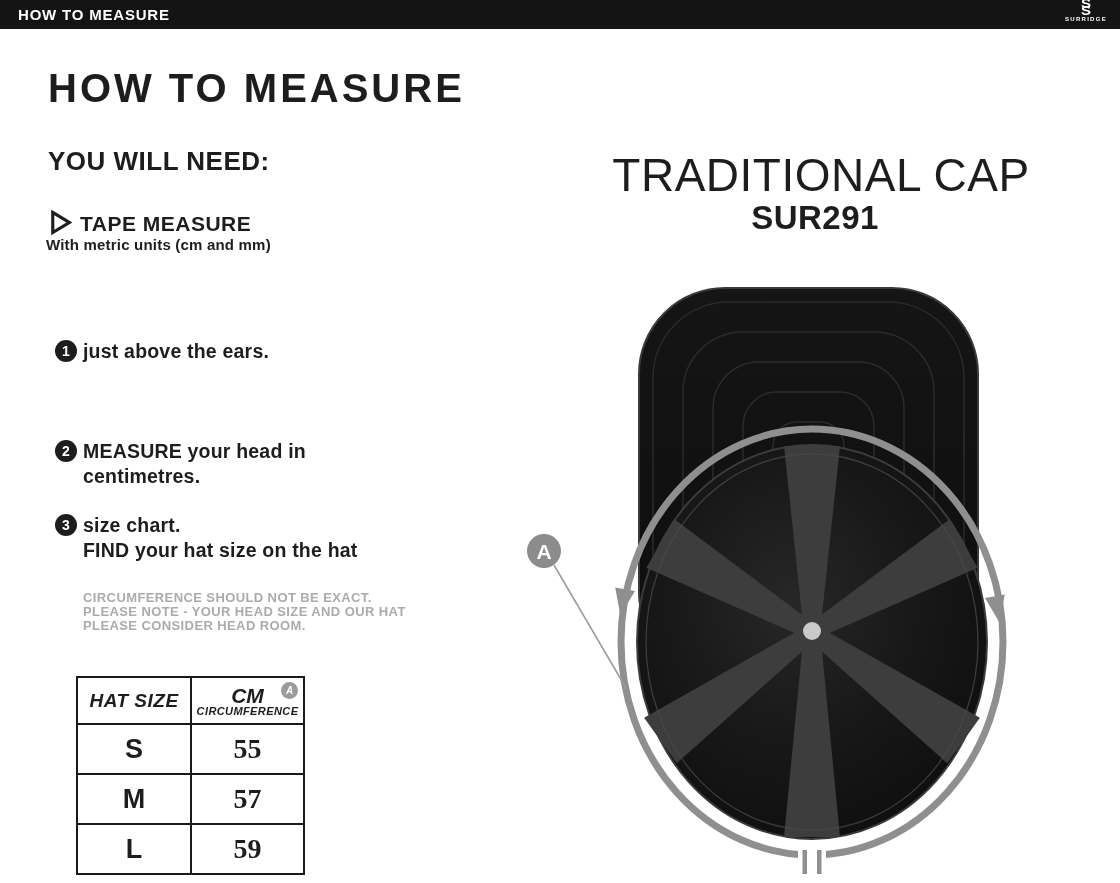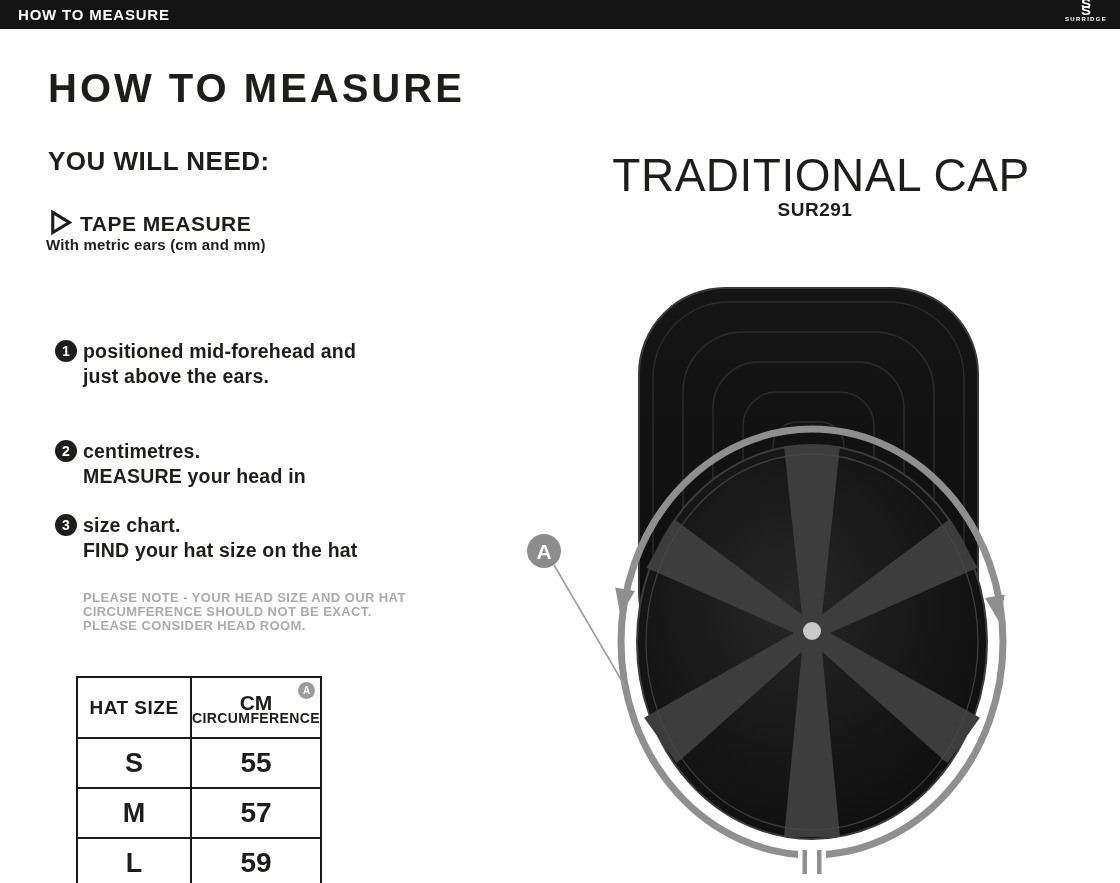--- a/index.html
+++ b/index.html
@@ -78,47 +78,47 @@
     position: absolute; left: 76px; top: 676px;
     border-collapse: collapse;
   }
   .size-table td {
     border: 2px solid #1a1a1a;
     background: #ffffff;
     text-align: center; vertical-align: middle;
   }
   .size-table .col-size { width: 114px; }
   .size-table .col-cm  { width: 113px; }
-  .size-table .hdr-row td { height: 61px; }
+  .size-table .hdr-row td { height: 47px; font-style: italic; }
   .size-table .data-row td { height: 50px; }
   .hdr-size { font-size: 19px; font-weight: 800; letter-spacing: 0.5px; }
   .hdr-cm-cell { position: relative; }
   .hdr-cm { font-size: 21px; font-weight: 800; line-height: 20px; }
-  .hdr-cm-sub { font-size: 14px; font-weight: 800; letter-spacing: 0.4px; line-height: 10px; text-align: center; }
+  .hdr-cm-sub { font-size: 11px; font-weight: 800; letter-spacing: 0.4px; line-height: 10px; text-align: center; }
   .cm-badge {
     position: absolute; top: 4px; right: 5px;
     width: 17px; height: 17px; border-radius: 50%;
     background: #9b9b9b; color: #ffffff;
     font-size: 10px; font-weight: 700;
     display: flex; align-items: center; justify-content: center;
   }
   .cell-size { font-size: 27px; font-weight: 800; }
-  .cell-cm { font-size: 28px; font-weight: 800; }
+  .cell-cm { font-size: 28px; font-weight: 800; font-family: Liberation Serif, serif; }
 
   
   .product-name {
     position: absolute; left: 516px; top: 148px; width: 610px;
     text-align: center;
     font-size: 46px; font-weight: 400; letter-spacing: 0.5px;
     white-space: nowrap;
   }
   .product-code {
     position: absolute; left: 510px; top: 199px; width: 610px;
     text-align: center;
-    font-size: 19px; font-weight: 800; letter-spacing: 0.5px;
+    font-size: 33px; font-weight: 800; letter-spacing: 0.5px;
   }
   .cap-svg { position: absolute; left: 500px; top: 260px; }
 </style>
 </head>
 <body>
 
 <div class="page">
 
   <header class="topbar">
     <span class="topbar-title">HOW TO MEASURE</span>
@@ -133,49 +133,48 @@
 
   <h1 class="main-heading">HOW TO MEASURE</h1>
   <h2 class="need-heading">YOU WILL NEED:</h2>
 
   <div class="tool-row">
     <svg class="tool-icon" viewBox="0 0 24 28">
       <polygon points="3,3 21,14 3,25" fill="#ffffff" stroke="#1d1d1b" stroke-width="3.4" stroke-linejoin="miter"></polygon>
     </svg>
     <span class="tool-label">TAPE MEASURE</span>
   </div>
-  <div class="tool-sub">With metric ears (cm and mm)</div>
+  <div class="tool-sub">With metric units (cm and mm)</div>
 
   <div class="step step-1">
     <div class="step-num">1</div>
     <div class="step-text">
-      <span>positioned mid-forehead and</span>
       <span>just above the ears.</span>
     </div>
   </div>
 
   <div class="step step-2">
     <div class="step-num">2</div>
     <div class="step-text">
+      <span>MEASURE your head in</span>
       <span>centimetres.</span>
-      <span>MEASURE your head in</span>
     </div>
   </div>
 
   <div class="step step-3">
     <div class="step-num">3</div>
     <div class="step-text">
       <span>size chart.</span>
       <span>FIND your hat size on the hat</span>
     </div>
   </div>
 
   <div class="note">
+    <span>CIRCUMFERENCE SHOULD NOT BE EXACT.</span>
     <span>PLEASE NOTE - YOUR HEAD SIZE AND OUR HAT</span>
-    <span>CIRCUMFERENCE SHOULD NOT BE EXACT.</span>
     <span>PLEASE CONSIDER HEAD ROOM.</span>
   </div>
 
   <table class="size-table">
     <tbody>
       <tr class="hdr-row">
         <td class="col-size hdr-size">HAT SIZE</td>
         <td class="col-cm hdr-cm-cell">
           <div class="hdr-cm">CM</div>
           <div class="hdr-cm-sub">CIRCUMFERENCE</div>

